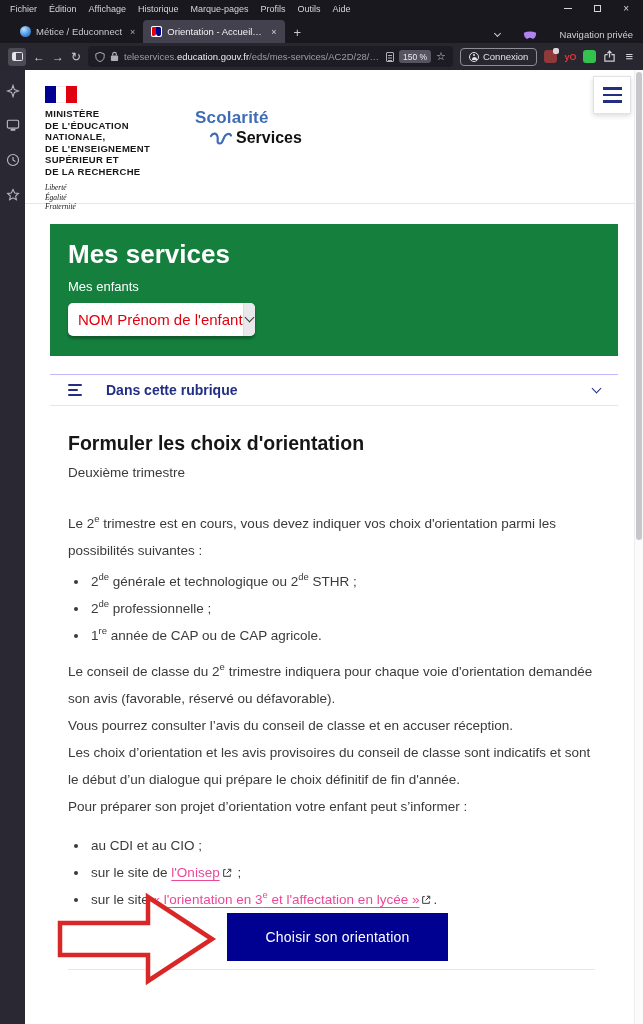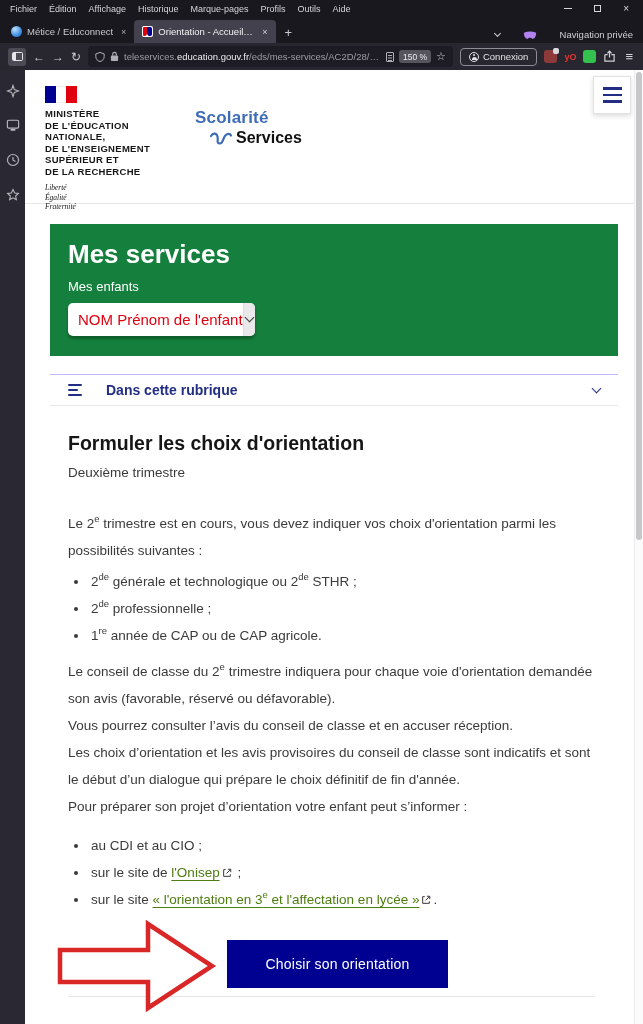--- a/index.html
+++ b/index.html
@@ -8,21 +8,21 @@
           font-family:"Liberation Sans",sans-serif;}
 
   
   .menubar{height:17px;display:flex;align-items:center;padding:0 4px;color:#d4d4da;font-size:9px;}
   .menu-item{padding:2px 6px;cursor:default;}
   .win-controls{margin-left:auto;display:flex;align-items:center;gap:22px;padding-right:10px;color:#d4d4da;}
   .wc-min{display:inline-block;width:8px;border-top:1px solid #d4d4da;}
   .wc-max{display:inline-block;width:7px;height:7px;border:1px solid #d4d4da;}
   .wc-close{font-size:10px;line-height:10px;}
 
-  .tabbar{height:26px;display:flex;align-items:flex-end;padding-left:3px;}
+  .tabbar{height:26px;display:flex;align-items:flex-end;padding-left:12px;}
   .tab{height:23px;display:flex;align-items:center;gap:5px;padding:0 8px;border-radius:4px 4px 0 0;
        color:#c9c9cf;font-size:9.5px;white-space:nowrap;}
   .tab.active{background:#42414d;color:#f3f3f5;}
   .tab .tab-title{overflow:hidden;text-overflow:ellipsis;max-width:96px;}
   .tab .tab-close{font-size:9px;opacity:.8;margin-left:3px;}
   .fav-metice{width:11px;height:11px;border-radius:50%;
       background:radial-gradient(circle at 35% 30%,#bfe0ff,#3f8fe0 60%,#1f5fa8);}
   .fav-marianne{width:11px;height:11px;border-radius:2px;background:#fff;position:relative;overflow:hidden;}
   .fav-marianne::before{content:"";position:absolute;left:1px;top:1px;width:4px;height:9px;background:#e1000f;border-radius:2px 0 4px 2px;}
   .fav-marianne::after{content:"";position:absolute;right:1px;top:1px;width:5px;height:9px;background:#000091;border-radius:0 2px 2px 4px;}
@@ -103,24 +103,24 @@
 
   .content{margin:25px 18px 0;width:527px;color:#3a3a3a;font-size:13.5px;line-height:27px;}
   .h1{color:#161616;font-size:19.5px;font-weight:bold;line-height:25px;}
   .h1-sub{margin-top:3px;font-size:13.5px;}
   .intro{margin-top:24px;}
   sup{font-size:9.5px;line-height:0;position:relative;top:-1px;vertical-align:super;}
   ul{margin:4px 0 0;padding-left:21px;}
   li{padding-left:2px;}
   .para{margin-top:9px;}
   .info-list{margin-top:12px;}
-  .link{color:#4d7c0f;text-decoration:underline;text-underline-offset:3px;cursor:pointer;}
+  .link{color:#ec4899;text-decoration:underline;text-underline-offset:3px;cursor:pointer;}
   .ext-ico{display:inline-block;vertical-align:-1px;margin:0 2px;}
 
-  .cta-row{position:relative;margin-top:27px;height:48px;}
+  .cta-row{position:relative;height:48px;}
   .cta-btn{position:absolute;left:159px;top:0;width:221px;height:48px;background:#000091;color:#fff;
            font-size:14px;display:flex;align-items:center;justify-content:center;letter-spacing:.2px;cursor:pointer;}
   .arrow-annot{position:absolute;left:-12px;top:-23px;z-index:3;}
   .bottom-divider{margin-top:8px;border-top:1px solid #e8e8ea;}
 </style>
 </head>
 <body>
 
 <div class="window">
 

